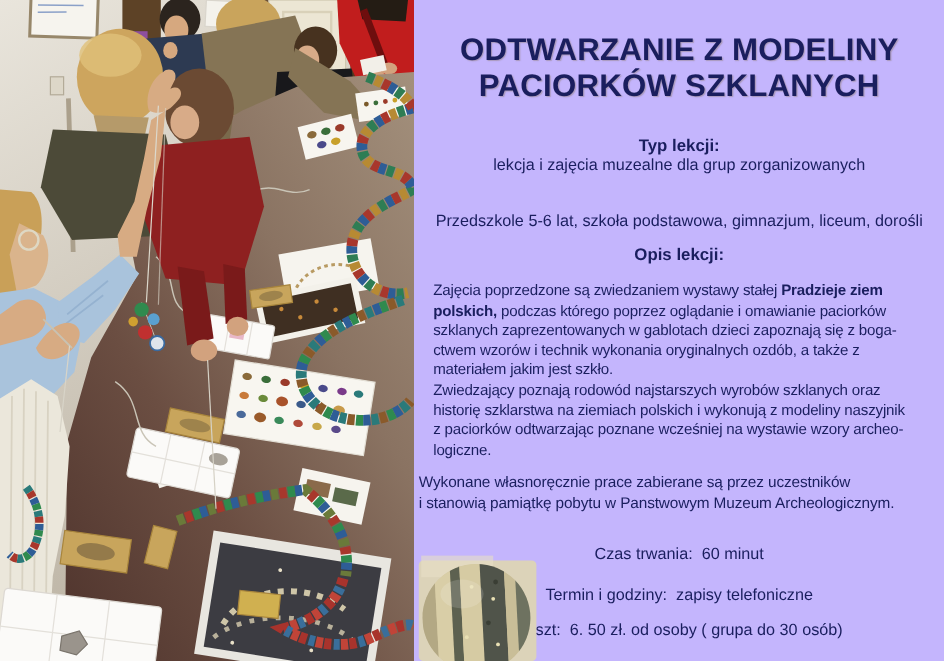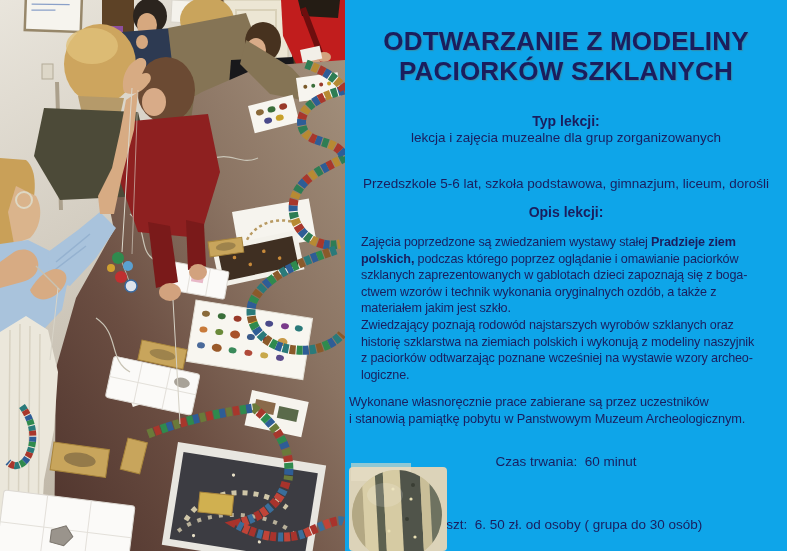--- a/index.html
+++ b/index.html
@@ -1,17 +1,17 @@
 <!DOCTYPE html>
 <html lang="pl"><head>
 <meta charset="utf-8">
 <style>
   html,body{margin:0;padding:0;background:#888;}
   .stage{position:relative;width:787px;height:551px;overflow:hidden;
-         font-family:"Liberation Sans",sans-serif;background:#0ea5e9;}
+         font-family:"Liberation Sans",sans-serif;background:#c4b5fd;}
   .photo{position:absolute;left:0;top:0;width:345px;height:551px;}
   .panel{position:absolute;left:345px;top:0;width:442px;height:551px;color:#1a1e5e;}
   .title{position:absolute;top:26px;left:0;width:100%;text-align:center;
          font-size:26px;font-weight:bold;line-height:30px;letter-spacing:.2px;
          text-shadow:1px 1px 1px rgba(120,100,60,.35);}
   .seclabel{position:absolute;left:0;width:100%;text-align:center;
             font-size:14px;font-weight:bold;}
   .secvalue{position:absolute;left:0;width:100%;text-align:center;font-size:13.5px;}
   .typ-l{top:113px}.typ-v{top:130px}
   .gru-l{top:159px}.gru-v{top:176px}
@@ -317,20 +317,24 @@
 
     <div class="seclabel opi-l">Opis lekcji:</div>
 
     <div class="desc">Zajęcia poprzedzone są zwiedzaniem wystawy stałej <b>Pradzieje ziem</b><br><b>polskich,</b> podczas którego poprzez oglądanie i omawianie paciorków<br>szklanych zaprezentowanych w gablotach dzieci zapoznają się z boga-<br>ctwem wzorów i technik wykonania oryginalnych ozdób, a także z<br>materiałem jakim jest szkło.<br>Zwiedzający poznają rodowód najstarszych wyrobów szklanych oraz<br>historię szklarstwa na ziemiach polskich i wykonują z modeliny naszyjnik<br>z paciorków odtwarzając poznane wcześniej na wystawie wzory archeo-<br>logiczne.</div>
 
     <div class="takeaway">Wykonane własnoręcznie prace zabierane są przez uczestników<br>i stanowią pamiątkę pobytu w Panstwowym Muzeum Archeologicznym.</div>
 
     <div class="detail d-czas">
       <b>Czas trwania:</b>&nbsp;
       <span>60 minut</span>
+    </div>
+    <div class="detail d-termin">
+      <b>Termin i godziny:</b>&nbsp;
+      <span>zapisy telefoniczne</span>
     </div>
     <div class="detail d-koszt">
       <b>Koszt:</b>&nbsp;
       <span>6. 50 zł. od osoby ( grupa do 30 osób)</span>
     </div>
   </div>
 
   <div class="beadphoto">
     <svg width="108" height="92" viewBox="0 0 108 92" xmlns="http://www.w3.org/2000/svg">
       <defs>

